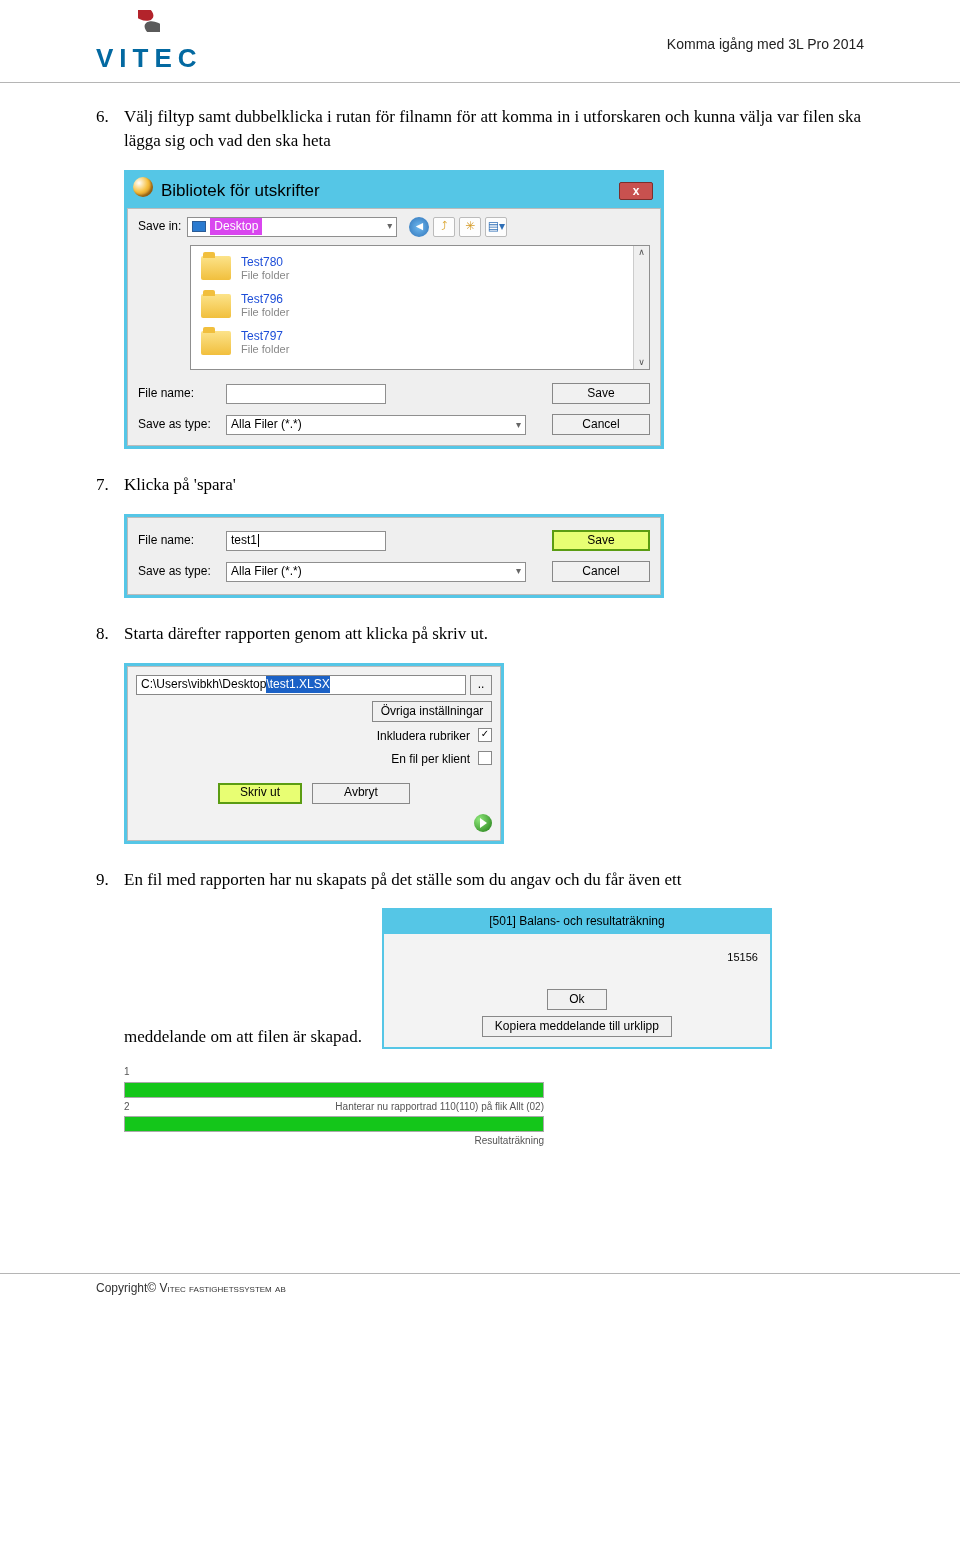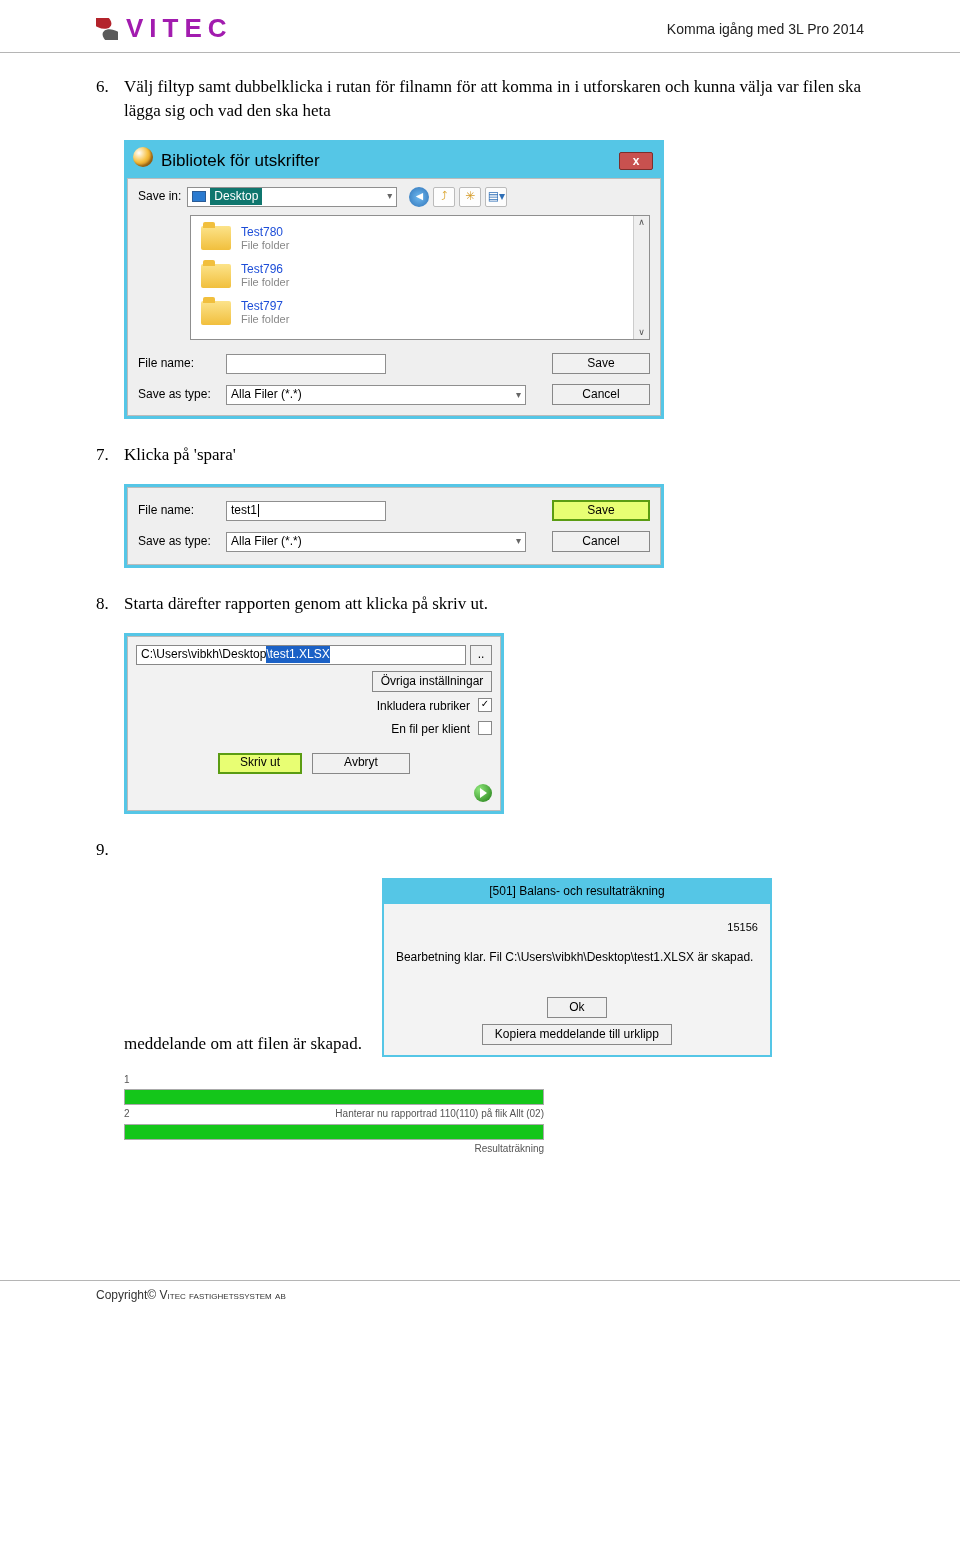--- a/index.html
+++ b/index.html
@@ -16,21 +16,21 @@
     display: flex;
     justify-content: space-between;
     align-items: center;
     border-bottom: 1px solid #b5b5b5;
     padding: 10px 96px 4px 96px;
     margin-bottom: 22px;
     font-family: Arial, Helvetica, sans-serif;
     font-size: 14px;
     color: #222;
   }
-  .logo { display: flex; align-items: center; gap: 8px; font-weight: bold; font-size: 26px; letter-spacing: 6px; color: #a21caf; }
+  .logo { display: flex; align-items: center; gap: 8px; font-weight: bold; font-size: 26px; letter-spacing: 6px; color: #0369a1; flex-direction: column; }
   .logo-mark {
     width: 22px; height: 22px; position: relative; overflow: hidden;
   }
   .logo-mark::before,
   .logo-mark::after {
     content: ""; position: absolute; width: 22px; height: 14px; border-radius: 50%;
   }
   .logo-mark::before { background:#b3232b; top:-4px; left:-6px; transform: rotate(25deg); }
   .logo-mark::after  { background:#5a5a5a; bottom:-4px; right:-6px; transform: rotate(25deg); }
 
@@ -75,21 +75,21 @@
     font-size:12px;
   }
   .dropdown {
     display:flex; align-items:center; gap:6px;
     background:#fff; border:1px solid #8f8f8f;
     padding:1px 4px; height:20px; min-width:210px;
     justify-content: space-between;
   }
   .dd-desktop { display:flex; align-items:center; gap:4px; }
   .dd-desktop .mon { width:14px; height:11px; background:#2b7bd0; border:1px solid #2b5c96; }
-  .sel { background:#0f766e; color:#fff; padding:0 4px; }
+  .sel { background:#d946ef; color:#fff; padding:0 4px; }
   .chev { font-size:10px; color:#666; }
   .nav-icons { display:flex; gap:4px; margin-left:6px; }
   .ico { width:22px; height:20px; border:1px solid #bbb; border-radius:2px; background:#fdfdfd; display:flex; align-items:center; justify-content:center; font-size:12px; }
   .ico.back { background: radial-gradient(circle,#6fb9f0,#2f72b7); color:#fff; border:none; border-radius:50%; width:20px; height:20px; }
   .ico.up   { color:#d9a229; }
   .ico.new  { color:#d49a28; }
   .ico.view { color:#2f6fb7; }
 
   .filepane {
     background:#fff; border:1px solid #8f8f8f; margin:0 10px 8px 62px;
@@ -326,28 +326,28 @@
         </div>
         <div class="play"></div>
       </div>
     </div>
   </div>
 </li>
 
 <li>
   <div class="step-head">
     <span class="step-num">9.</span>
+    <span>En fil med rapporten har nu skapats på det ställe som du angav och du får  även ett</span>
   </div>
   <div style="display:flex; align-items:flex-end; gap:20px; margin:10px 0 0 28px;">
     <span>meddelande om att filen är skapad.</span>
     <div class="msg ui-font">
       <div class="mt">[501]  Balans- och resultaträkning</div>
       <div class="mc">
         <div class="id">15156</div>
-        <div class="txt">Bearbetning klar. Fil  C:\Users\vibkh\Desktop\test1.XLSX är skapad.</div>
       </div>
       <div class="mb">
         <div class="btn" style="width:60px">
                 <span>Ok</span>
               </div>
         <div class="btn" style="width:190px">
                 <span>Kopiera meddelande till urklipp</span>
               </div>
       </div>
     </div>

